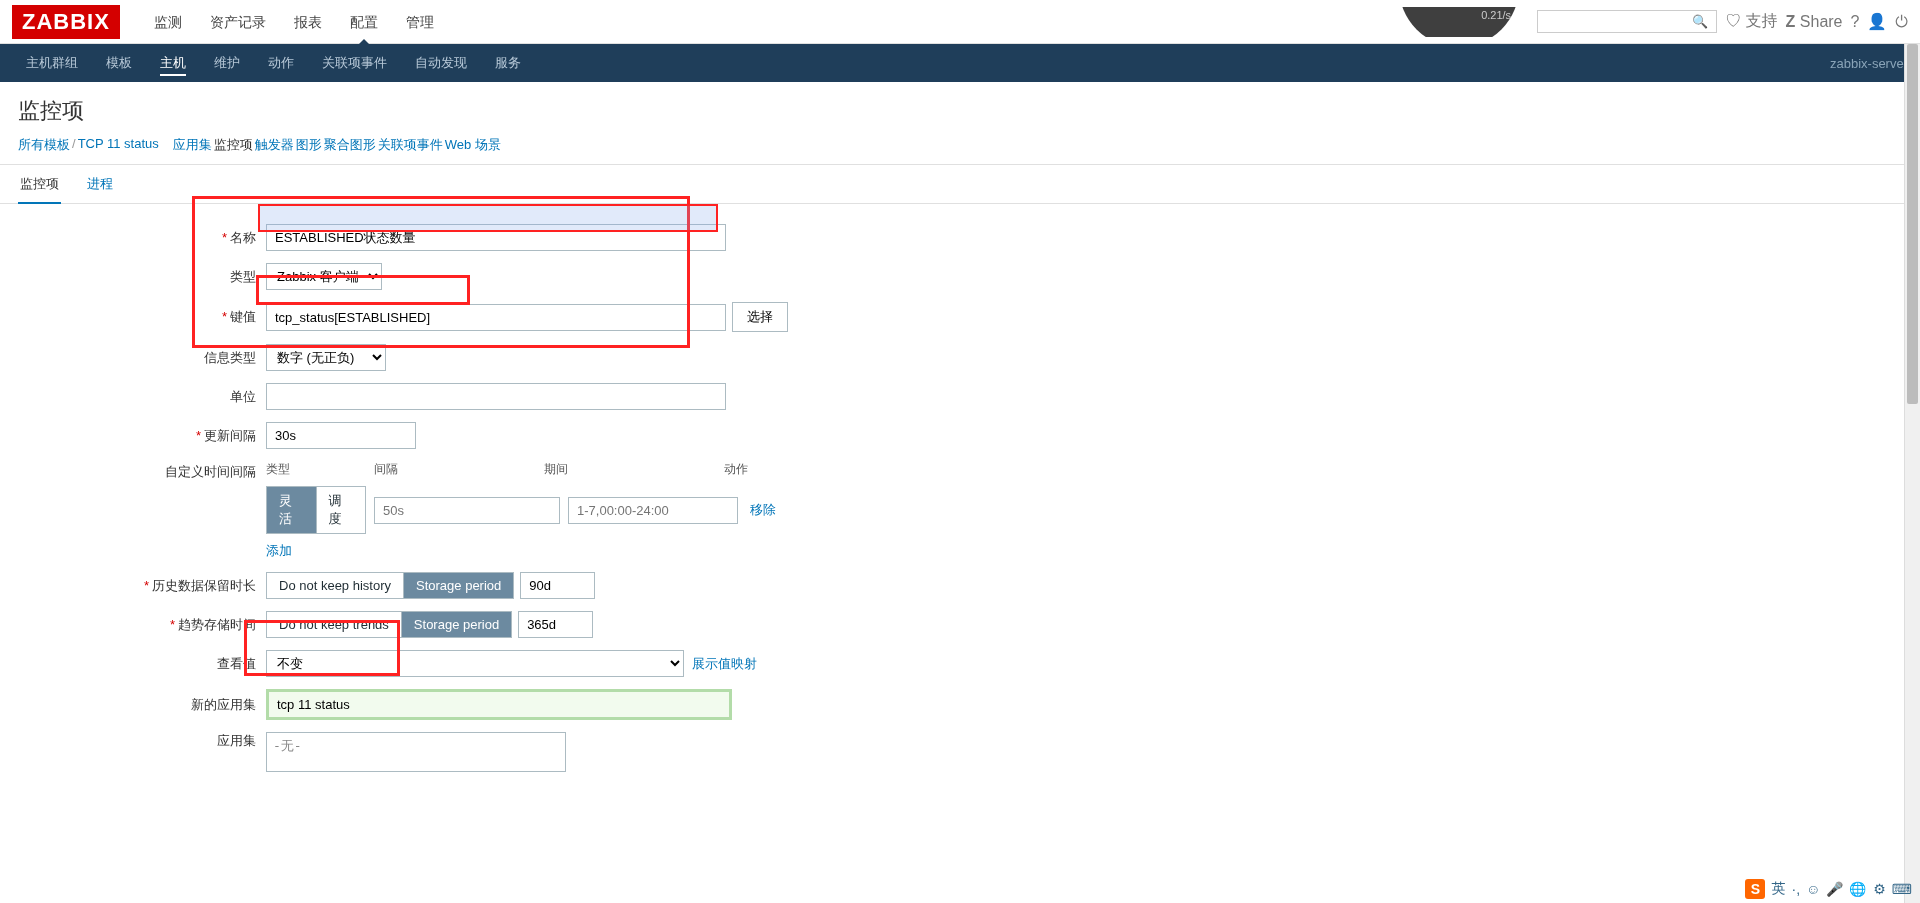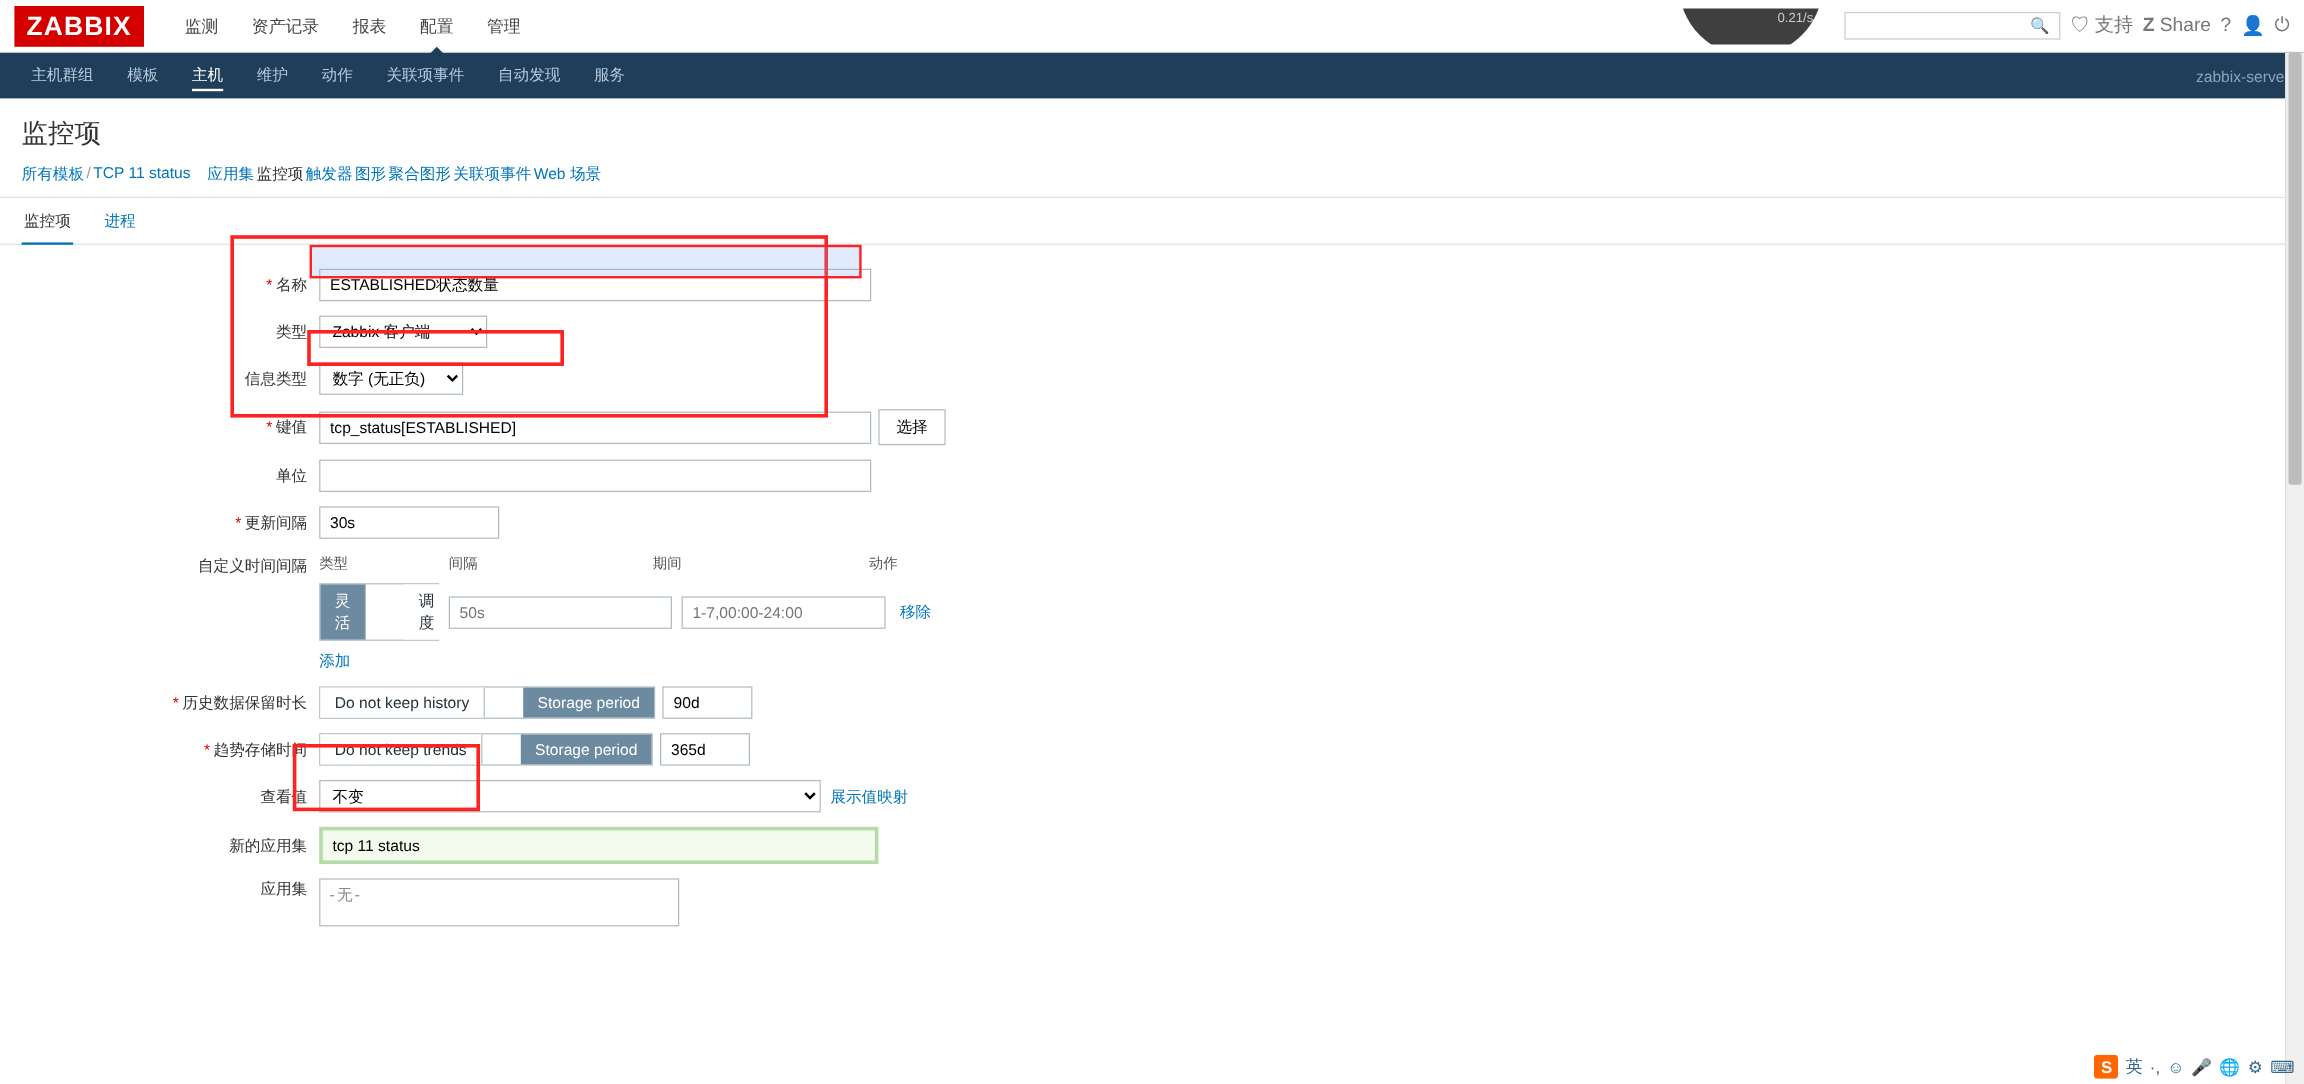--- a/index.html
+++ b/index.html
@@ -37,21 +37,21 @@
 .form-area { padding: 20px 18px; }
 .form-row { display: flex; align-items: center; margin-bottom: 12px; }
 .form-label { width: 248px; text-align: right; padding-right: 10px; color: #333; }
 .req { color: #d40000; margin-right: 3px; }
 .form-control { border: 1px solid #acbbc2; padding: 5px 8px; font-size: 13px; background: #fff; }
 .form-control[type="text"] { width: 460px; }
 .form-control.short { width: 150px; }
 select.form-control { padding: 4px 6px; }
 .btn { border: 1px solid #acbbc2; background: #fff; padding: 5px 14px; cursor: pointer; font-size: 13px; margin-left: 6px; }
 .link { color: #0275b8; cursor: pointer; text-decoration: none; }
-.seg-group { display: inline-flex; border: 1px solid #acbbc2; gap: 32px; }
+.seg-group { display: inline-flex; border: 1px solid #acbbc2; }
 .seg { padding: 5px 12px; cursor: pointer; background: #fff; font-size: 13px; border-right: 1px solid #acbbc2; }
 .seg:last-child { border-right: none; }
 .seg.active { background: #6c8aa0; color: #fff; }
 
 .hl-name { position: absolute; border: 2px solid #f22; background: rgba(135, 170, 235, 0.25); pointer-events: none; }
 .hl-box { position: absolute; border: 3px solid #f22; pointer-events: none; }
 .green-input { border: 3px solid #b3dca9 !important; background: #f2fbee; }
 
 .custom-interval { display: flex; flex-direction: column; gap: 8px; }
 .ci-headers { display: flex; gap: 0; }
@@ -137,36 +137,36 @@
 
   <div class="hl-box" style="top:416px; left:244px; width:156px; height:56px;"></div>
 
   <div class="form-row">
     <div class="form-label"><span class="req">*</span><span>名称</span></div>
     <input type="text" class="form-control" value="ESTABLISHED状态数量" style="">
   </div>
 
   <div class="form-row">
     <div class="form-label"><span>类型</span></div>
-    <select class="form-control" style="width:140px">
+    <select class="form-control" style="width:116px">
       <option>Zabbix 客户端</option>
     </select>
+  </div>
+
+  <div class="form-row">
+    <div class="form-label"><span class="req">*</span><span>键值</span></div>
+    <input type="text" class="form-control" value="tcp_status[ESTABLISHED]" style="">
+    <button class="btn">选择</button>
   </div>
 
   <div class="form-row">
     <div class="form-label"><span>信息类型</span></div>
     <select class="form-control" style="width:120px">
       <option>数字 (无正负)</option>
     </select>
-  </div>
-
-  <div class="form-row">
-    <div class="form-label"><span class="req">*</span><span>键值</span></div>
-    <input type="text" class="form-control" value="tcp_status[ESTABLISHED]" style="">
-    <button class="btn">选择</button>
   </div>
 
   <div class="form-row">
     <div class="form-label"><span>单位</span></div>
     <input type="text" class="form-control" value="" style="">
   </div>
 
   <div class="form-row">
     <div class="form-label"><span class="req">*</span><span>更新间隔</span></div>
     <input type="text" class="form-control short" value="30s" style="">

